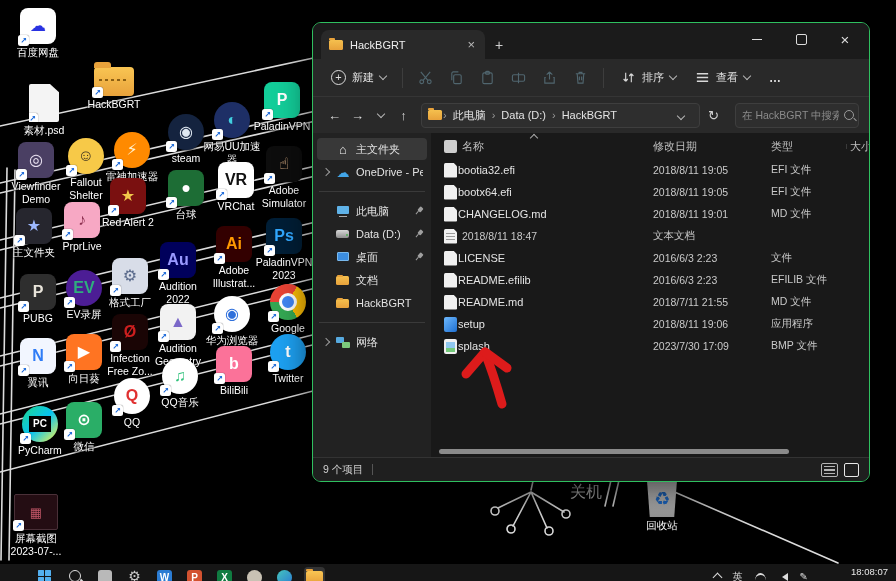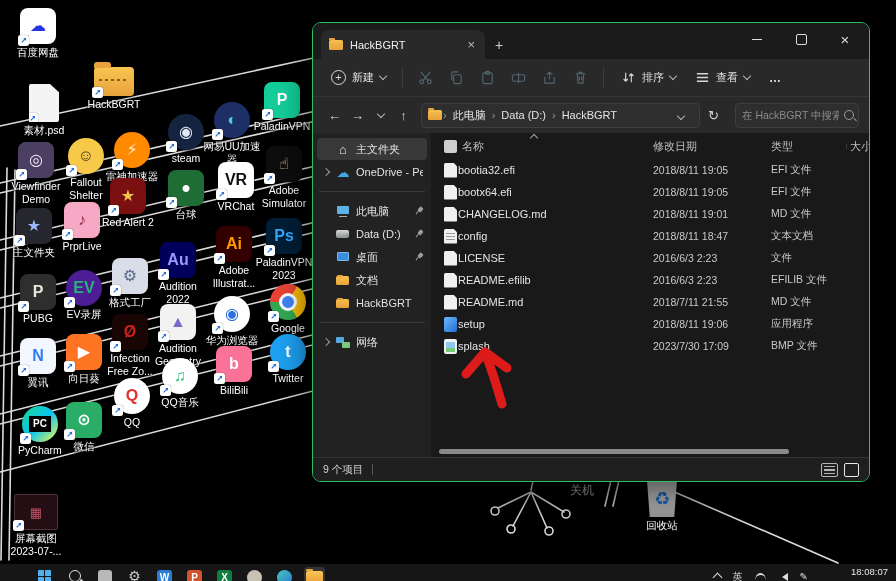--- a/index.html
+++ b/index.html
@@ -32,21 +32,21 @@
                font-size:13px;border-radius:2px}
   .art.chromeart{border-radius:50%;
      background:conic-gradient(from -90deg,#ea4335 0 120deg,#fbbc05 120deg 240deg,#34a853 240deg 360deg)}
   .art.chromeart::after{content:"";position:absolute;inset:9px;background:#4285f4;
      border:3.5px solid #fff;border-radius:50%}
   .art.pycharmart{background:linear-gradient(135deg,#21d789,#07c3f2 50%,#fcf84a);border-radius:18px}
   .art.pycharmart .g{background:#010101;color:#fff;font-size:10px;font-weight:700;padding:3px 4px}
   .art.recycleart{width:34px;height:36px;background:linear-gradient(#ededed,#9c9c9c);
      clip-path:polygon(6% 0,94% 0,86% 100%,14% 100%);border-radius:3px;font-size:18px;margin-top:2px}
   #shutdown-label{position:absolute;left:570px;top:482px;z-index:1;color:#b9b9b9;
-     font-size:12px;text-shadow:0 1px 2px #000}
+     font-size:16px;text-shadow:0 1px 2px #000}
 
   
   #xwin{position:absolute;left:312px;top:22px;width:556px;height:458px;background:#1c1c1c;
         border:1px solid #2fbf5f;border-radius:9px;box-shadow:0 14px 34px rgba(0,0,0,.7);
         z-index:3;color:#e6e6e6;font-size:11px;display:flex;flex-direction:column;overflow:hidden}
   .titlebar{height:36px;background:#1b1b1b;display:flex;align-items:flex-end;position:relative;flex:none}
   .tab{margin-left:8px;width:164px;height:29px;background:#292929;border-radius:8px 8px 0 0;
        display:flex;align-items:center;gap:7px;padding:0 8px;box-sizing:border-box}
   .tab .ttl{flex:1;font-size:11px;color:#efefef;white-space:nowrap;overflow:hidden}
   .tclose{color:#b9b9b9;font-size:13px;line-height:1;padding:0 2px}
@@ -728,21 +728,20 @@
               <span class="ftype">EFI 文件</span>
             </div>
             <div class="frow">
               <span class="fi "></span>
               <span class="fname">CHANGELOG.md</span>
               <span class="fdate">2018/8/11 19:01</span>
               <span class="ftype">MD 文件</span>
             </div>
             <div class="frow">
               <span class="fi text"></span>
-              <span class="fname">config</span>
               <span class="fdate">2018/8/11 18:47</span>
               <span class="ftype">文本文档</span>
             </div>
             <div class="frow">
               <span class="fi "></span>
               <span class="fname">LICENSE</span>
               <span class="fdate">2016/6/3 2:23</span>
               <span class="ftype">文件</span>
             </div>
             <div class="frow">

